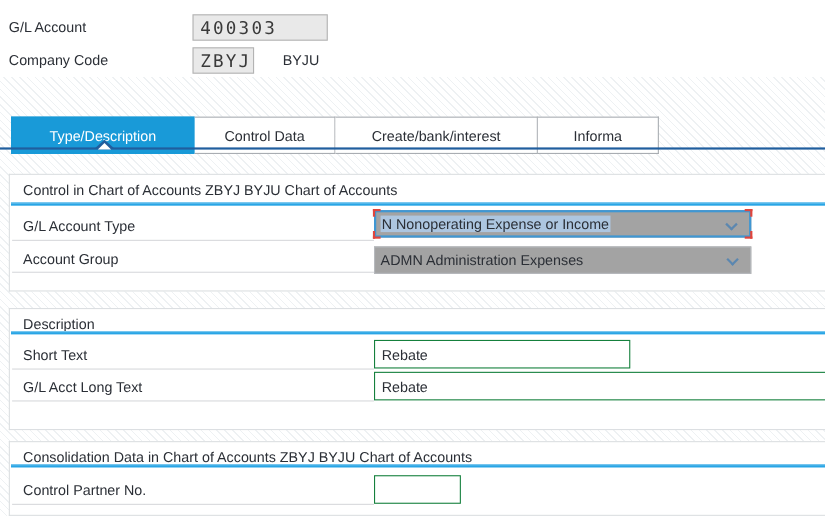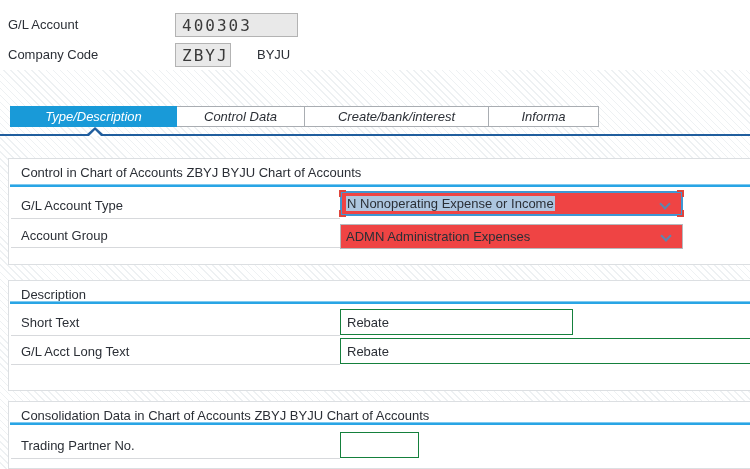--- a/index.html
+++ b/index.html
@@ -23,23 +23,23 @@
     font-family:"DejaVu Sans Mono","Liberation Mono",monospace;
     font-size:16px; letter-spacing:2px; color:#3a3a3a;
     display:flex; align-items:center; padding-left:6px;
   }
   .fld-gl { top:13px; width:123px; }
   .fld-cc { top:43px; width:56px; }
   .cc-name { position:absolute; left:257px; top:47px; }
   
   .tabstrip { position:absolute; left:10px; top:106px; height:23px; display:flex; }
   .tab {
-    height:21px; display:flex; align-items:center; justify-content:center;
+    height:34px; display:flex; align-items:center; justify-content:center;
     background:#fff; border:1px solid #a9adb2; border-left:none;
-    padding:0 10px; white-space:nowrap; cursor:default;font-style:italic;
+    padding:0 10px; white-space:nowrap; cursor:default;
   }
   .tab:first-child { border-left:1px solid #a9adb2; }
   .tab.active { background:#199ad8; border-color:#199ad8; color:#fff; }
   .t0{width:167px;} .t1{width:128px;} .t2{width:184px;} .t3{width:183px;} .t4{width:110px;}
   .tabline { position:absolute; left:0; top:134px; width:750px; height:2px; background:#205e9e; }
   .notch {
     position:absolute; top:127px; left:86px; width:0; height:0;
     border-left:9px solid transparent; border-right:9px solid transparent;
     border-bottom:8px solid #205e9e; z-index:2;
   }
@@ -54,21 +54,21 @@
   #box-control { top:158px; height:107px; }
   #box-desc { top:280px; height:111px; }
   #box-consol { top:401px; height:68px; }
   .gtitle { position:absolute; left:12px; top:6px; white-space:nowrap; }
   .grule { position:absolute; left:1px; right:0; height:3px; background:#29a5e5; border-top:1px solid #7fc9ef; }
   #box-control .grule { top:25px; } #box-desc .grule { top:20px; } #box-consol .grule { top:20px; }
   .row-underline { position:absolute; left:2px; height:1px; background:#d7d9dc; }
   
   .fieldlabel { position:absolute; left:12px; white-space:nowrap; }
   .dd {
-    position:absolute; left:331px; width:343px; height:25px; background:#ef4444;
+    position:absolute; left:331px; width:343px; height:25px; background:#a3a3a3;
     border:1px solid #b6b9bd; display:flex; align-items:center; padding-left:5px;
   }
   .dd.focused { border:2px solid #3f97d3; padding-left:4px; }
   .dd .sel { background:#adc6e0; padding:0 1px; }
   .chev { position:absolute; right:12px; top:7px; width:8px; height:8px;
     border-right:2px solid #5b87b0; border-bottom:2px solid #5b87b0; transform:rotate(45deg); }
   .txtfield {
     position:absolute; left:331px; height:26px; background:#fff;
     border:1px solid #15803d; display:flex; align-items:center; padding-left:6px;
   }
@@ -133,16 +133,16 @@
 
   <div class="fieldlabel" style="top:63px;">G/L Acct Long Text</div>
   <div class="row-underline" style="top:83px; width:329px;"></div>
   <div class="txtfield" style="top:57px; width:415px;">Rebate</div>
 </div>
 
 <div class="gbox" id="box-consol">
   <div class="gtitle">Consolidation Data in Chart of Accounts ZBYJ BYJU Chart of Accounts</div>
   <div class="grule"></div>
 
-  <div class="fieldlabel" style="top:36px;">Trading Partner No.</div>
+  <div class="fieldlabel" style="top:36px;">Control Partner No.</div>
   <div class="row-underline" style="top:56px; width:329px;"></div>
   <div class="txtfield" style="top:30px; width:79px;"></div>
 </div>
 
 </body></html>

